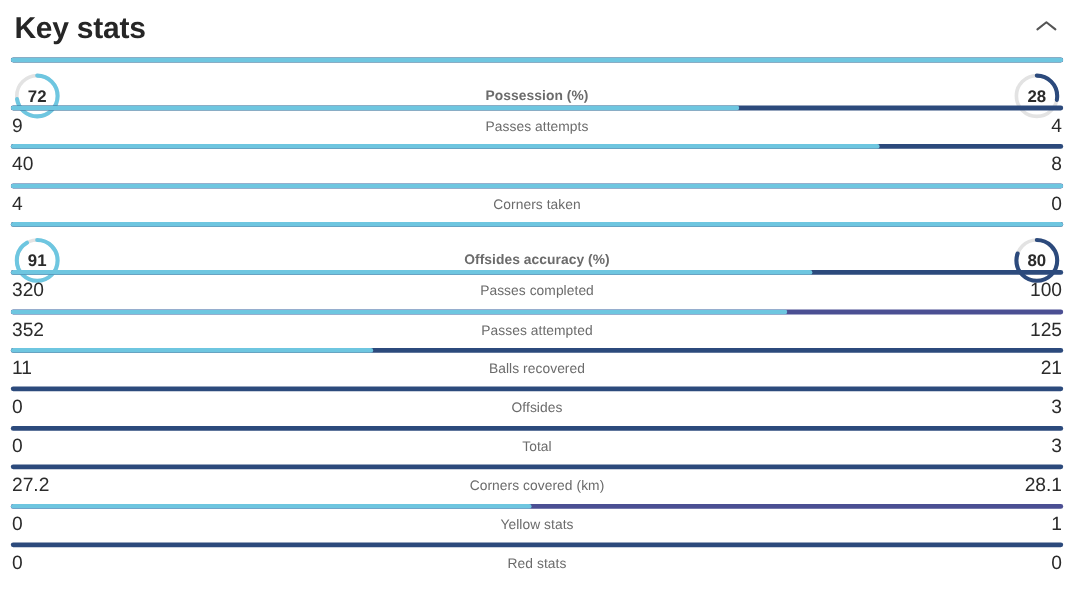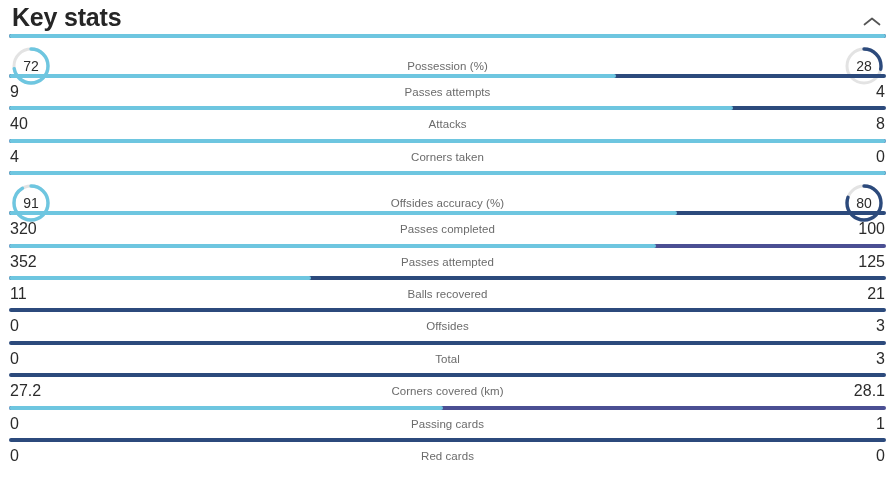--- a/index.html
+++ b/index.html
@@ -20,21 +20,21 @@
     position: relative;
     width: 895px;
     height: 493px;
     background: #ffffff;
     box-sizing: border-box;
   }
 
   
   .panel-header {
     position: relative;
-    height: 34px;
+    height: 48px;
     display: flex;
     align-items: center;
     padding: 0 20px 0 12px;
     box-sizing: border-box;
   }
   .panel-title {
     font-size: 25px;
     font-weight: bold;
     letter-spacing: -0.2px;
     color: #262626;
@@ -112,21 +112,21 @@
     transform: translateY(-50%);
     text-align: center;
     font-size: 11.5px;
     color: #6b6b6b;
     letter-spacing: 0.05px;
     pointer-events: none;
   }
 
   
   .stat-row.donut-row { height: 40px; }
-  .stat-row.donut-row .row-body { height: 56px; }
+  .stat-row.donut-row .row-body { height: 56px; font-weight: bold; }
 
   .donut {
     position: relative;
     width: 42px;
     height: 42px;
     flex: 0 0 42px;
   }
   .donut svg {
     position: absolute;
     left: 0; top: 0;
@@ -191,21 +191,20 @@
           <div class="stat-label">Passes attempts</div>
           <div class="val right">4</div>
         </div>
       </div>
       <div class="stat-row">
         <div class="bar-track">
           <div class="bar-fill" style="width: 82.5%;"></div>
         </div>
         <div class="row-body">
           <div class="val left">40</div>
-          <div class="stat-label">Attacks</div>
           <div class="val right">8</div>
         </div>
       </div>
       <div class="stat-row">
         <div class="bar-track bar-purple">
           <div class="bar-fill" style="width: 100%;"></div>
         </div>
         <div class="row-body">
           <div class="val left">4</div>
           <div class="stat-label">Corners taken</div>
@@ -293,29 +292,29 @@
           <div class="stat-label">Corners covered (km)</div>
           <div class="val right">28.1</div>
         </div>
       </div>
       <div class="stat-row">
         <div class="bar-track bar-purple">
           <div class="bar-fill" style="width: 49.5%;"></div>
         </div>
         <div class="row-body">
           <div class="val left">0</div>
-          <div class="stat-label">Passing cards</div>
+          <div class="stat-label">Yellow stats</div>
           <div class="val right">1</div>
         </div>
       </div>
       <div class="stat-row">
         <div class="bar-track">
           <div class="bar-fill" style="width: 0%;"></div>
         </div>
         <div class="row-body">
           <div class="val left">0</div>
-          <div class="stat-label">Red cards</div>
+          <div class="stat-label">Red stats</div>
           <div class="val right">0</div>
         </div>
       </div>
     </div>
 
 </div>
 
 </body></html>

